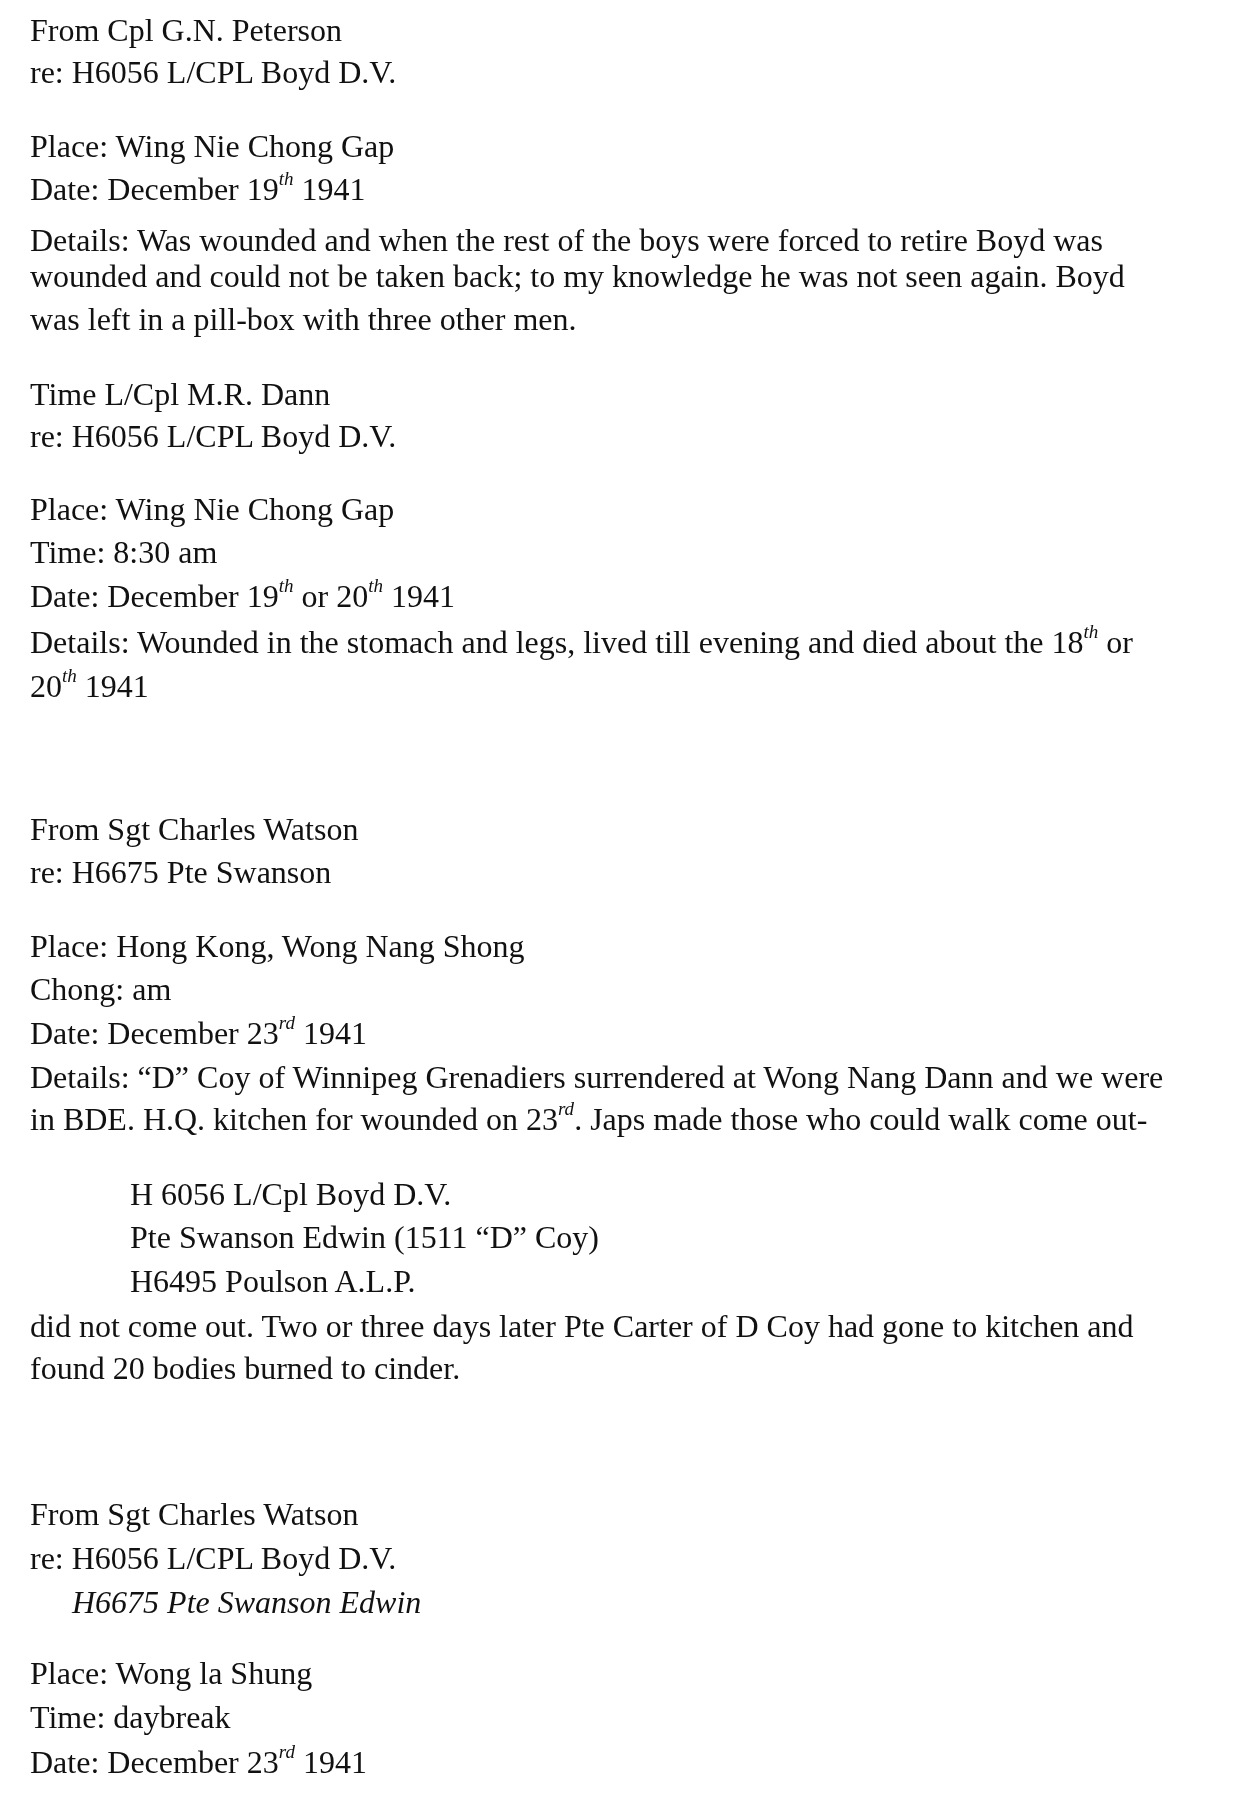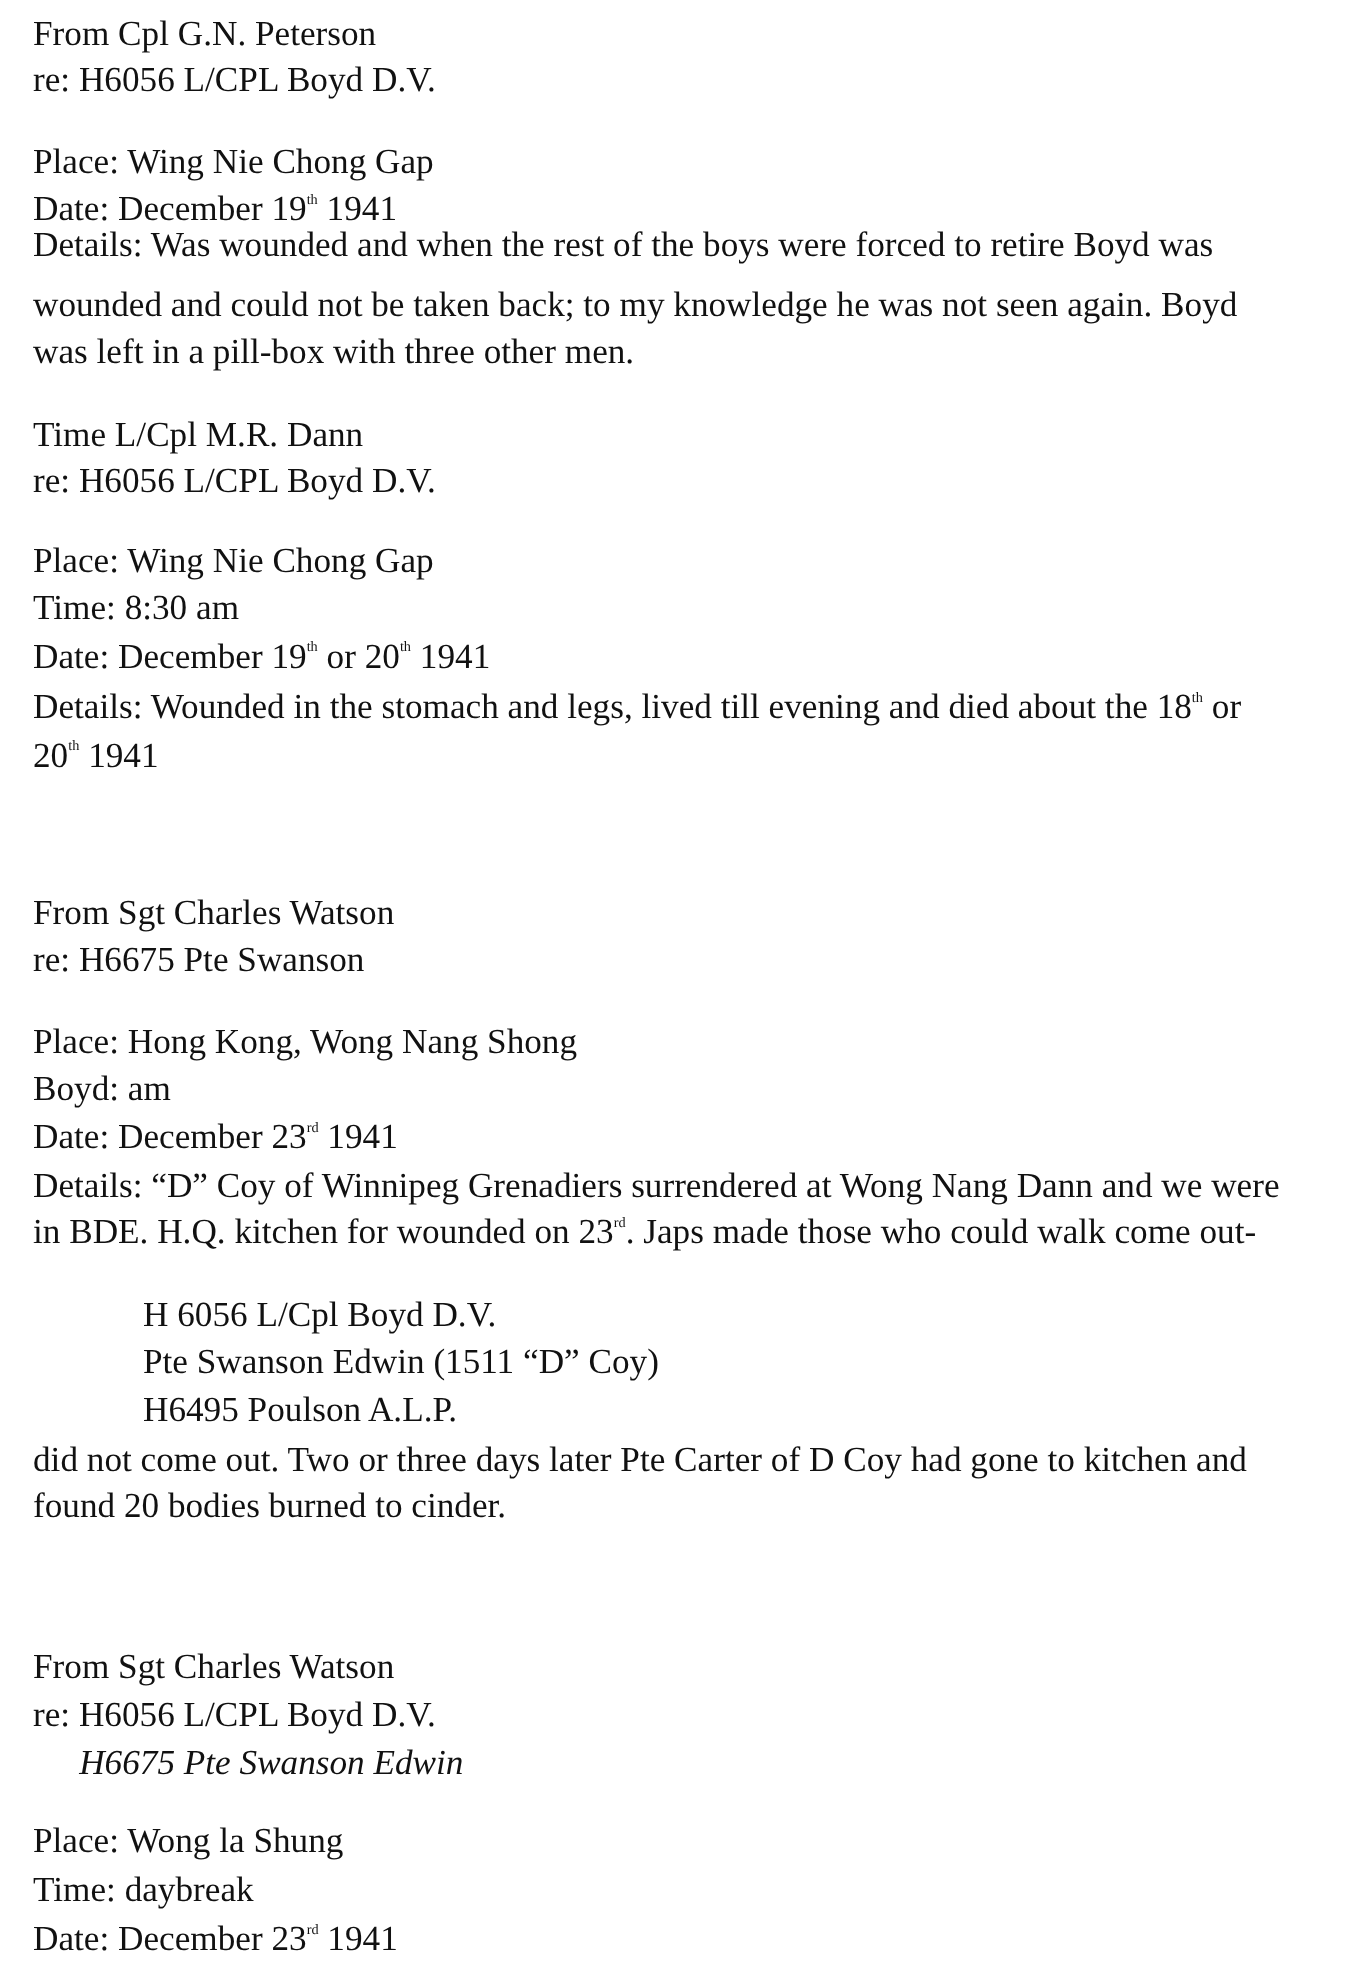--- a/index.html
+++ b/index.html
@@ -8,50 +8,50 @@
     font-family: "Liberation Serif", "DejaVu Serif", serif;
     color: #111111;
   }
   .ln {
     position: absolute; left: 30px;
     font-size: 32px; line-height: 44px; height: 44px;
     white-space: nowrap;
   }
   .ln.indent { left: 130px; }
   .ln.subindent { left: 72px; font-style: italic; }
-  sup { font-size: 13px; line-height: 0; position: relative; top: -3px; vertical-align: super; }
+  sup { font-size: 19px; line-height: 0; position: relative; top: -3px; vertical-align: super; font-style: italic; }
 </style>
 </head>
 <body>
 
 <div>
   <div class="ln" style="top:8px">From Cpl G.N. Peterson</div>
   <div class="ln" style="top:50px">re: H6056 L/CPL Boyd D.V.</div>
   <div class="ln" style="top:124px">Place: Wing Nie Chong Gap</div>
   <div class="ln" style="top:167px"><span>Date: December 19</span><sup>th</sup><span> 1941</span></div>
-  <div class="ln" style="top:200px">Details: Was wounded and when the rest of the boys were forced to retire Boyd was</div>
+  <div class="ln" style="top:218px">Details: Was wounded and when the rest of the boys were forced to retire Boyd was</div>
   <div class="ln" style="top:254px">wounded and could not be taken back; to my knowledge he was not seen again. Boyd</div>
   <div class="ln" style="top:297px">was left in a pill-box with three other men.</div>
 </div>
 
 <div>
   <div class="ln" style="top:372px">Time L/Cpl M.R. Dann</div>
   <div class="ln" style="top:414px">re: H6056 L/CPL Boyd D.V.</div>
   <div class="ln" style="top:487px">Place: Wing Nie Chong Gap</div>
   <div class="ln" style="top:530px">Time: 8:30 am</div>
   <div class="ln" style="top:574px"><span>Date: December 19</span><sup>th</sup><span> or 20</span><sup>th</sup><span> 1941</span></div>
   <div class="ln" style="top:620px"><span>Details: Wounded in the stomach and legs, lived till evening and died about the 18</span><sup>th</sup><span> or</span></div>
   <div class="ln" style="top:664px"><span>20</span><sup>th</sup><span> 1941</span></div>
 </div>
 
 <div>
   <div class="ln" style="top:807px">From Sgt Charles Watson</div>
   <div class="ln" style="top:850px">re: H6675 Pte Swanson</div>
   <div class="ln" style="top:924px">Place: Hong Kong, Wong Nang Shong</div>
-  <div class="ln" style="top:967px">Boyd: am</div>
+  <div class="ln" style="top:967px">Chong: am</div>
   <div class="ln" style="top:1011px"><span>Date: December 23</span><sup>rd</sup><span> 1941</span></div>
   <div class="ln" style="top:1055px">Details: “D” Coy of Winnipeg Grenadiers surrendered at Wong Nang Dann and we were</div>
   <div class="ln" style="top:1097px"><span>in BDE. H.Q. kitchen for wounded on 23</span><sup>rd</sup><span>. Japs made those who could walk come out-</span></div>
   <div class="ln indent" style="top:1172px">H 6056 L/Cpl Boyd D.V.</div>
   <div class="ln indent" style="top:1215px">Pte Swanson Edwin (1511 “D” Coy)</div>
   <div class="ln indent" style="top:1259px">H6495 Poulson A.L.P.</div>
   <div class="ln" style="top:1304px">did not come out. Two or three days later Pte Carter of D Coy had gone to kitchen and</div>
   <div class="ln" style="top:1346px">found 20 bodies burned to cinder.</div>
 </div>
 

